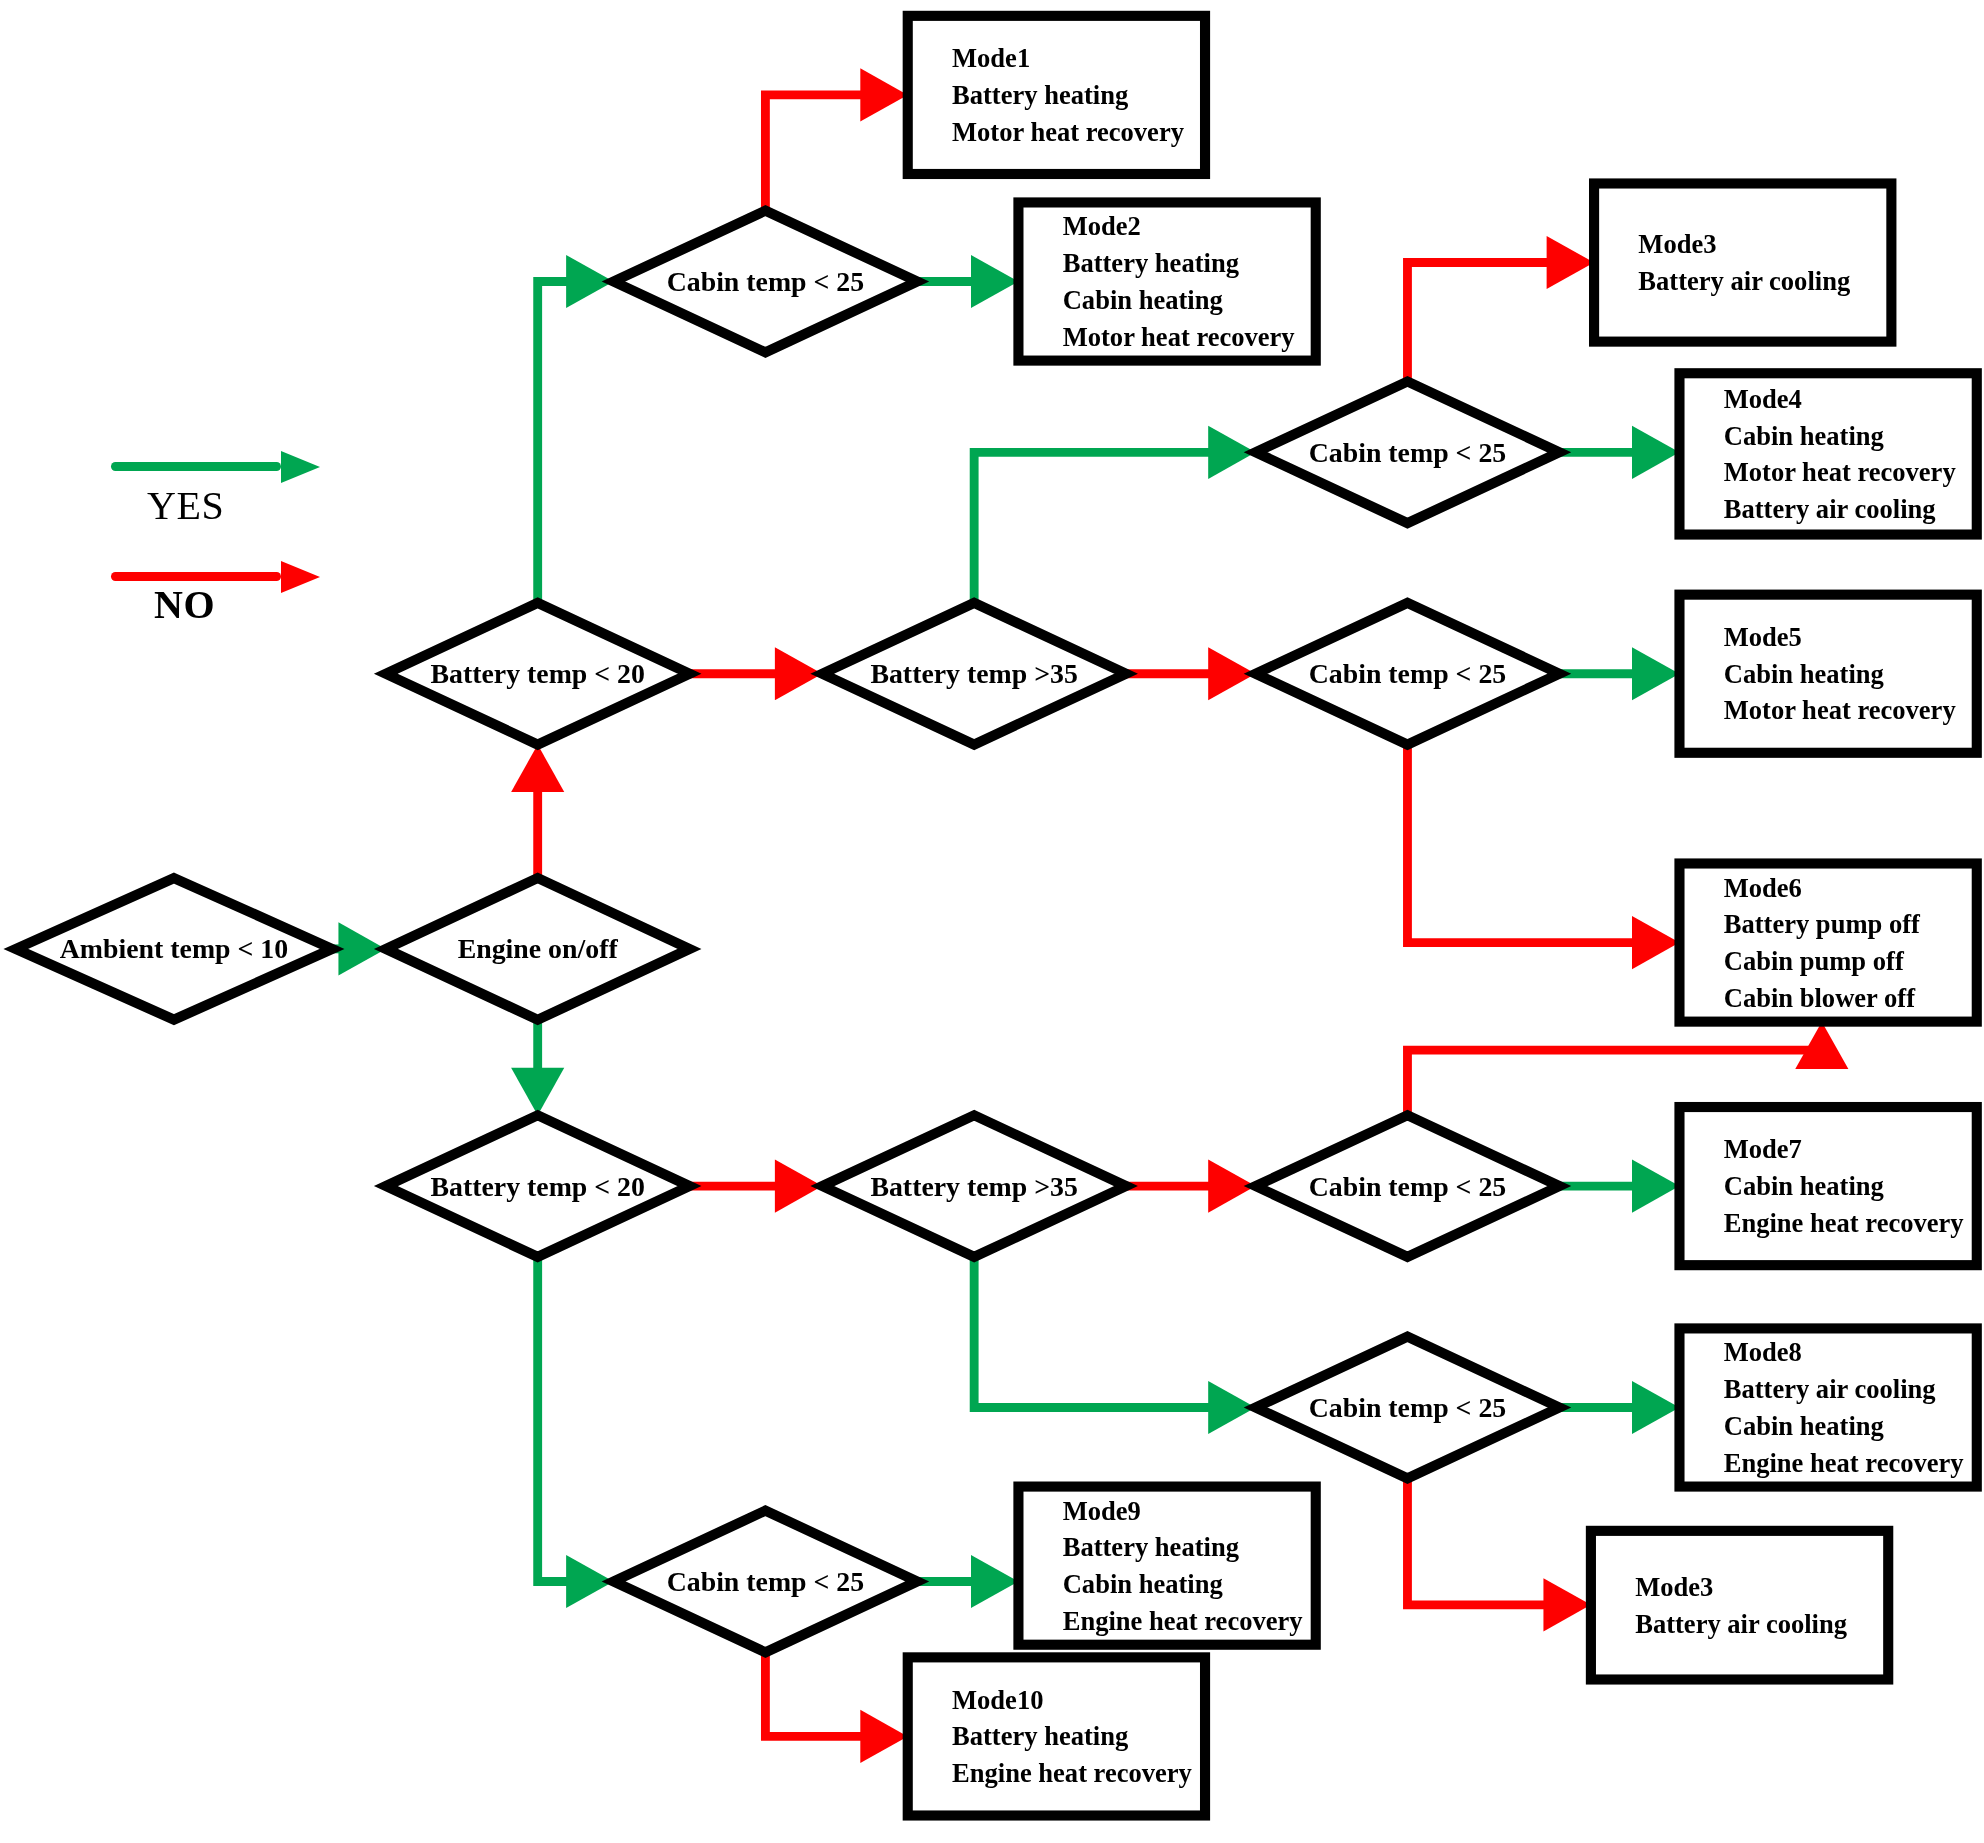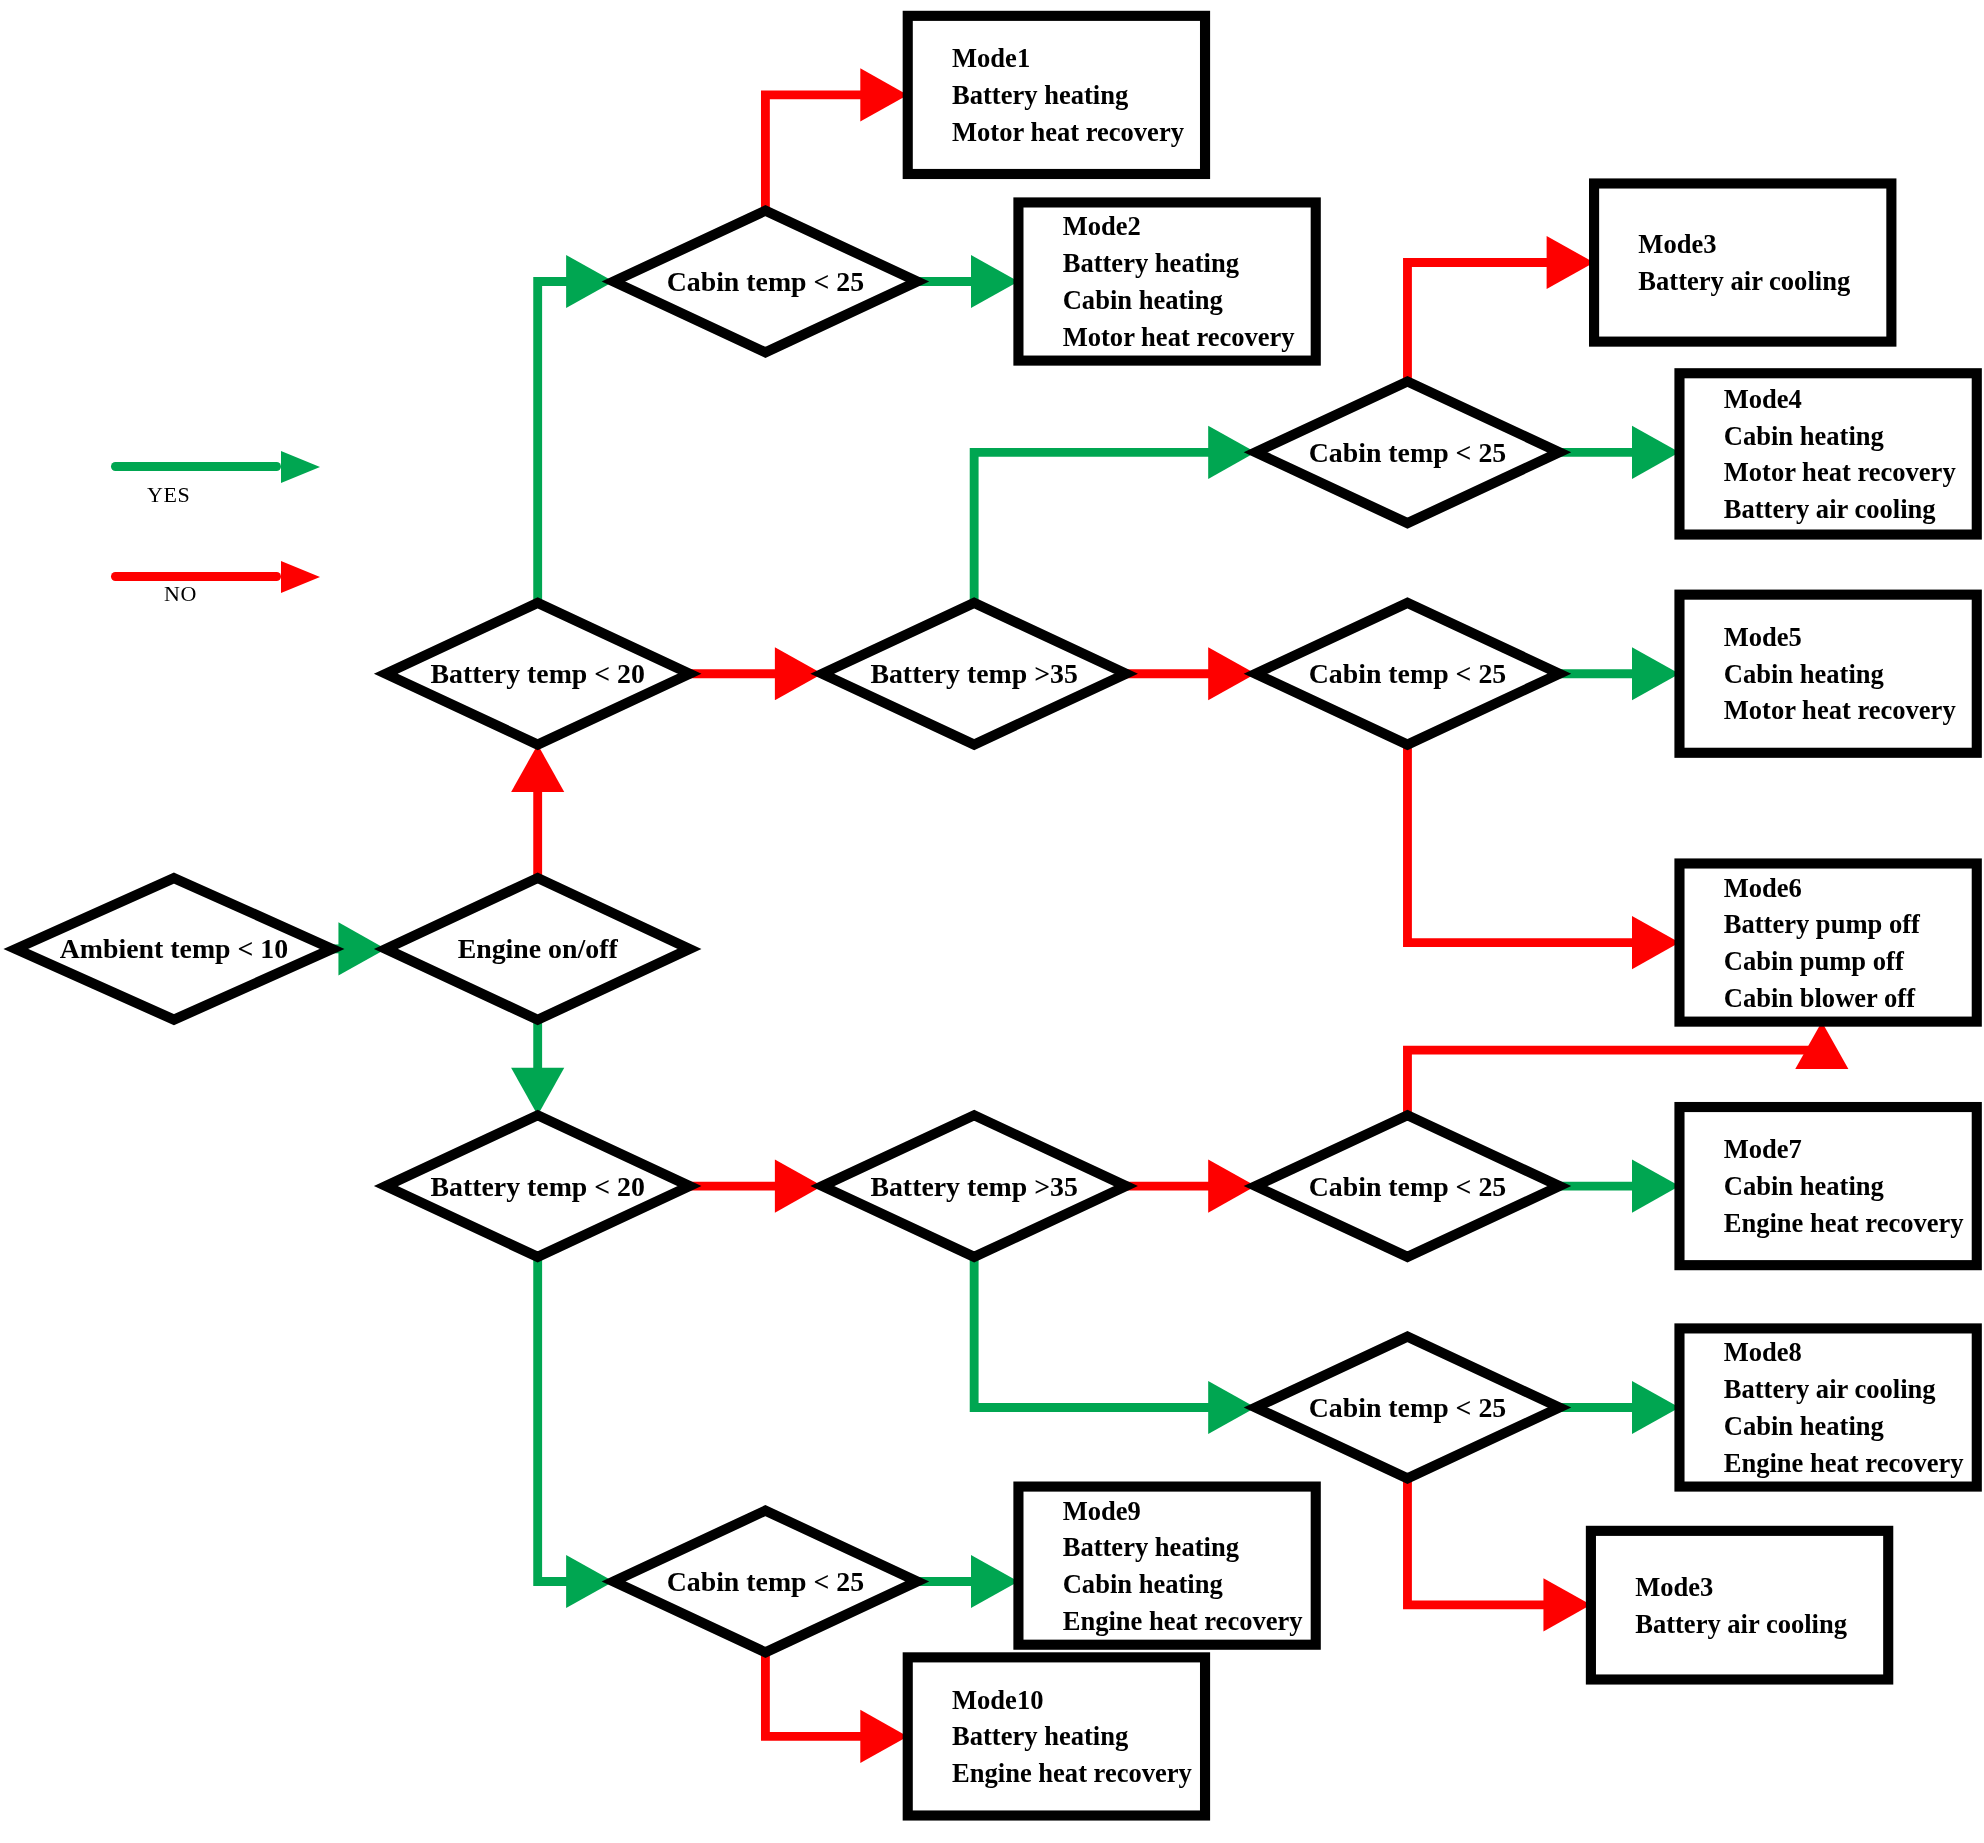--- a/index.html
+++ b/index.html
@@ -30,27 +30,27 @@
   .legend-arrow .shaft{display:block;width:170px;height:8.9px;border-radius:4.4px;}
   .legend-arrow .head{display:block;width:0;height:0;border-top:16.4px solid transparent;border-bottom:16.4px solid transparent;}
   #legend-yes-arrow{left:111px;top:450px;}
   #legend-no-arrow{left:111px;top:560px;}
   .shaft.yes{background:var(--yes);}
   .head.yes{border-left:39px solid var(--yes);}
   .shaft.no{background:var(--no);}
   .head.no{border-left:39px solid var(--no);}
   .legend-label{
     position:absolute;
-    font-size:22px;
+    font-size:40px;
     font-weight:normal;
     color:var(--ink);
     letter-spacing:0.6px;
   }
   #legend-yes-label{left:147px;top:482px;}
-  #legend-no-label{left:164px;top:581px;}
+  #legend-no-label{left:154px;top:581px;font-weight:bold;}
 </style>
 </head>
 <body>
 
 <div class="canvas">
 
   <svg id="flowchart" width="1985" height="1844" viewBox="0 0 3138 2915" xmlns="http://www.w3.org/2000/svg">
       <polyline points="525,1500 545,1500" fill="none" stroke="#00a651" stroke-width="14"></polyline>
       <polygon points="610,1500 535,1542 535,1458" fill="#00a651"></polygon>
       <polyline points="850,1388 850,1242" fill="none" stroke="#fe0000" stroke-width="14"></polyline>

